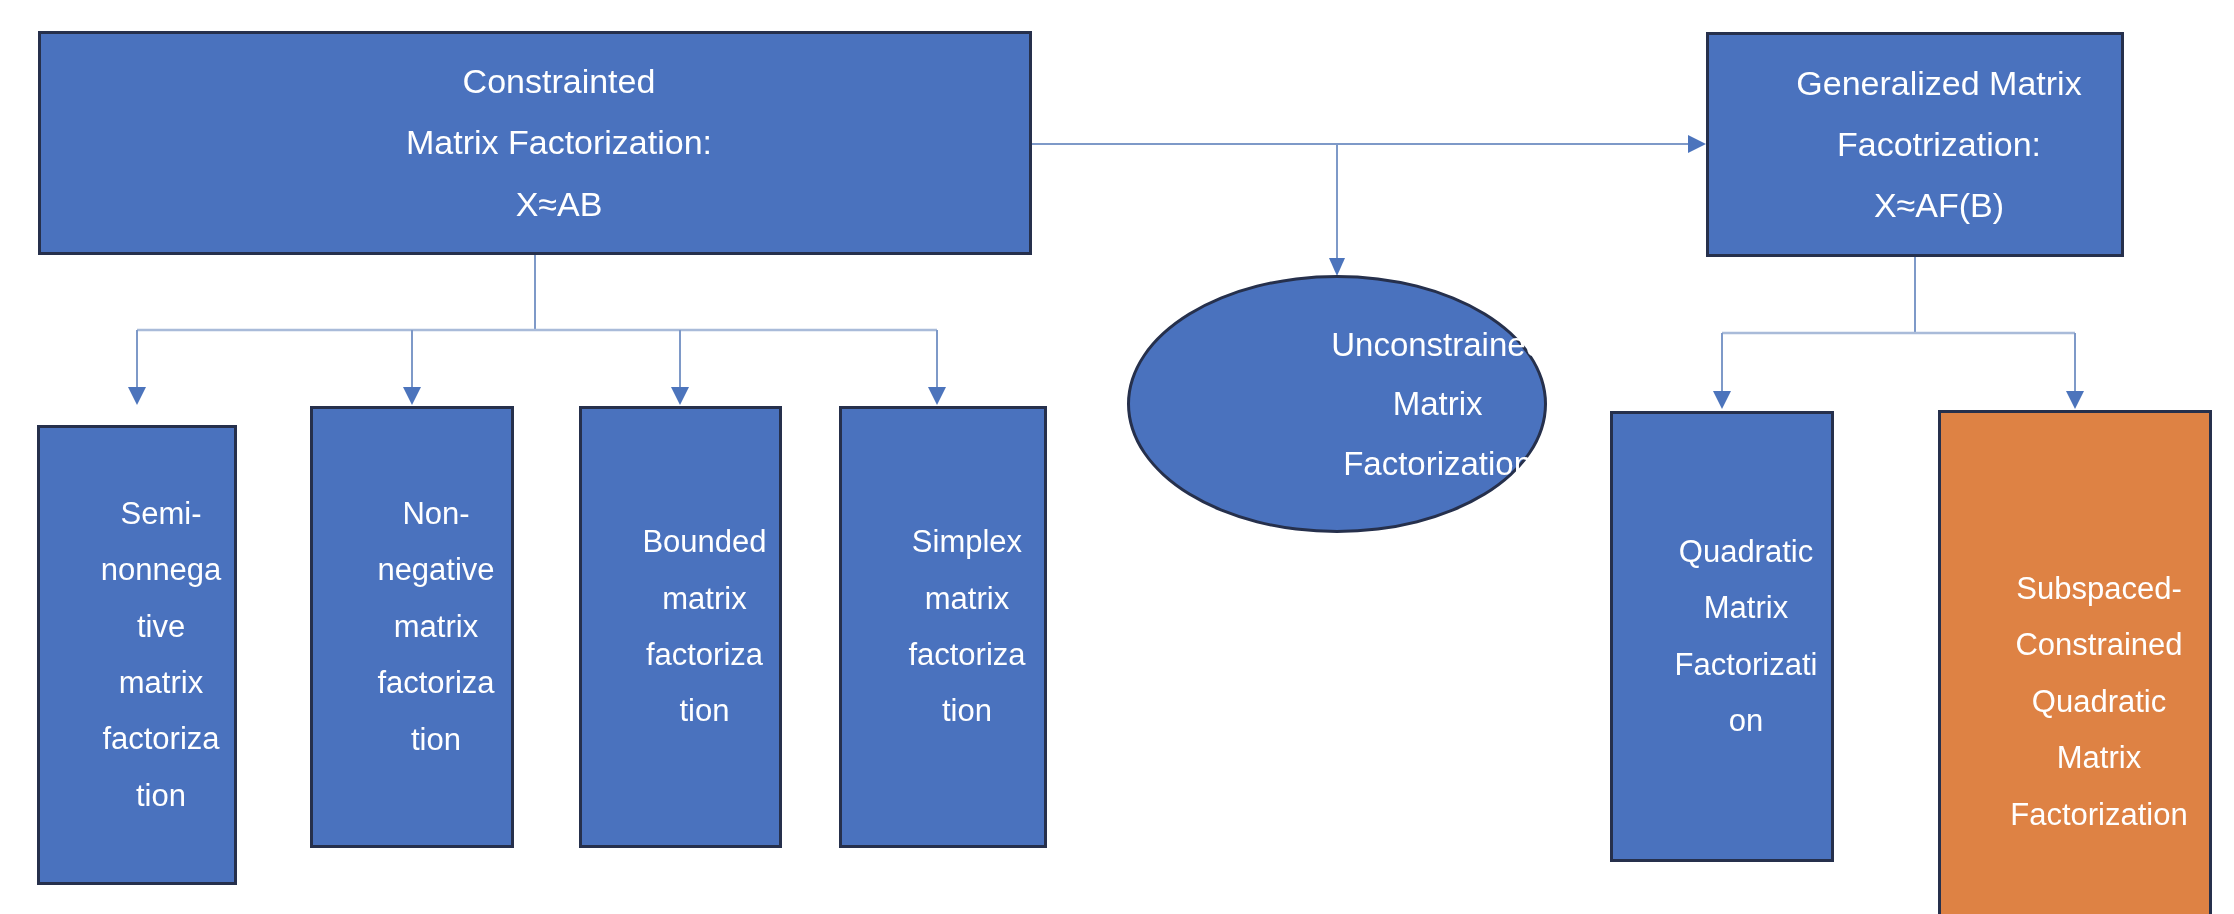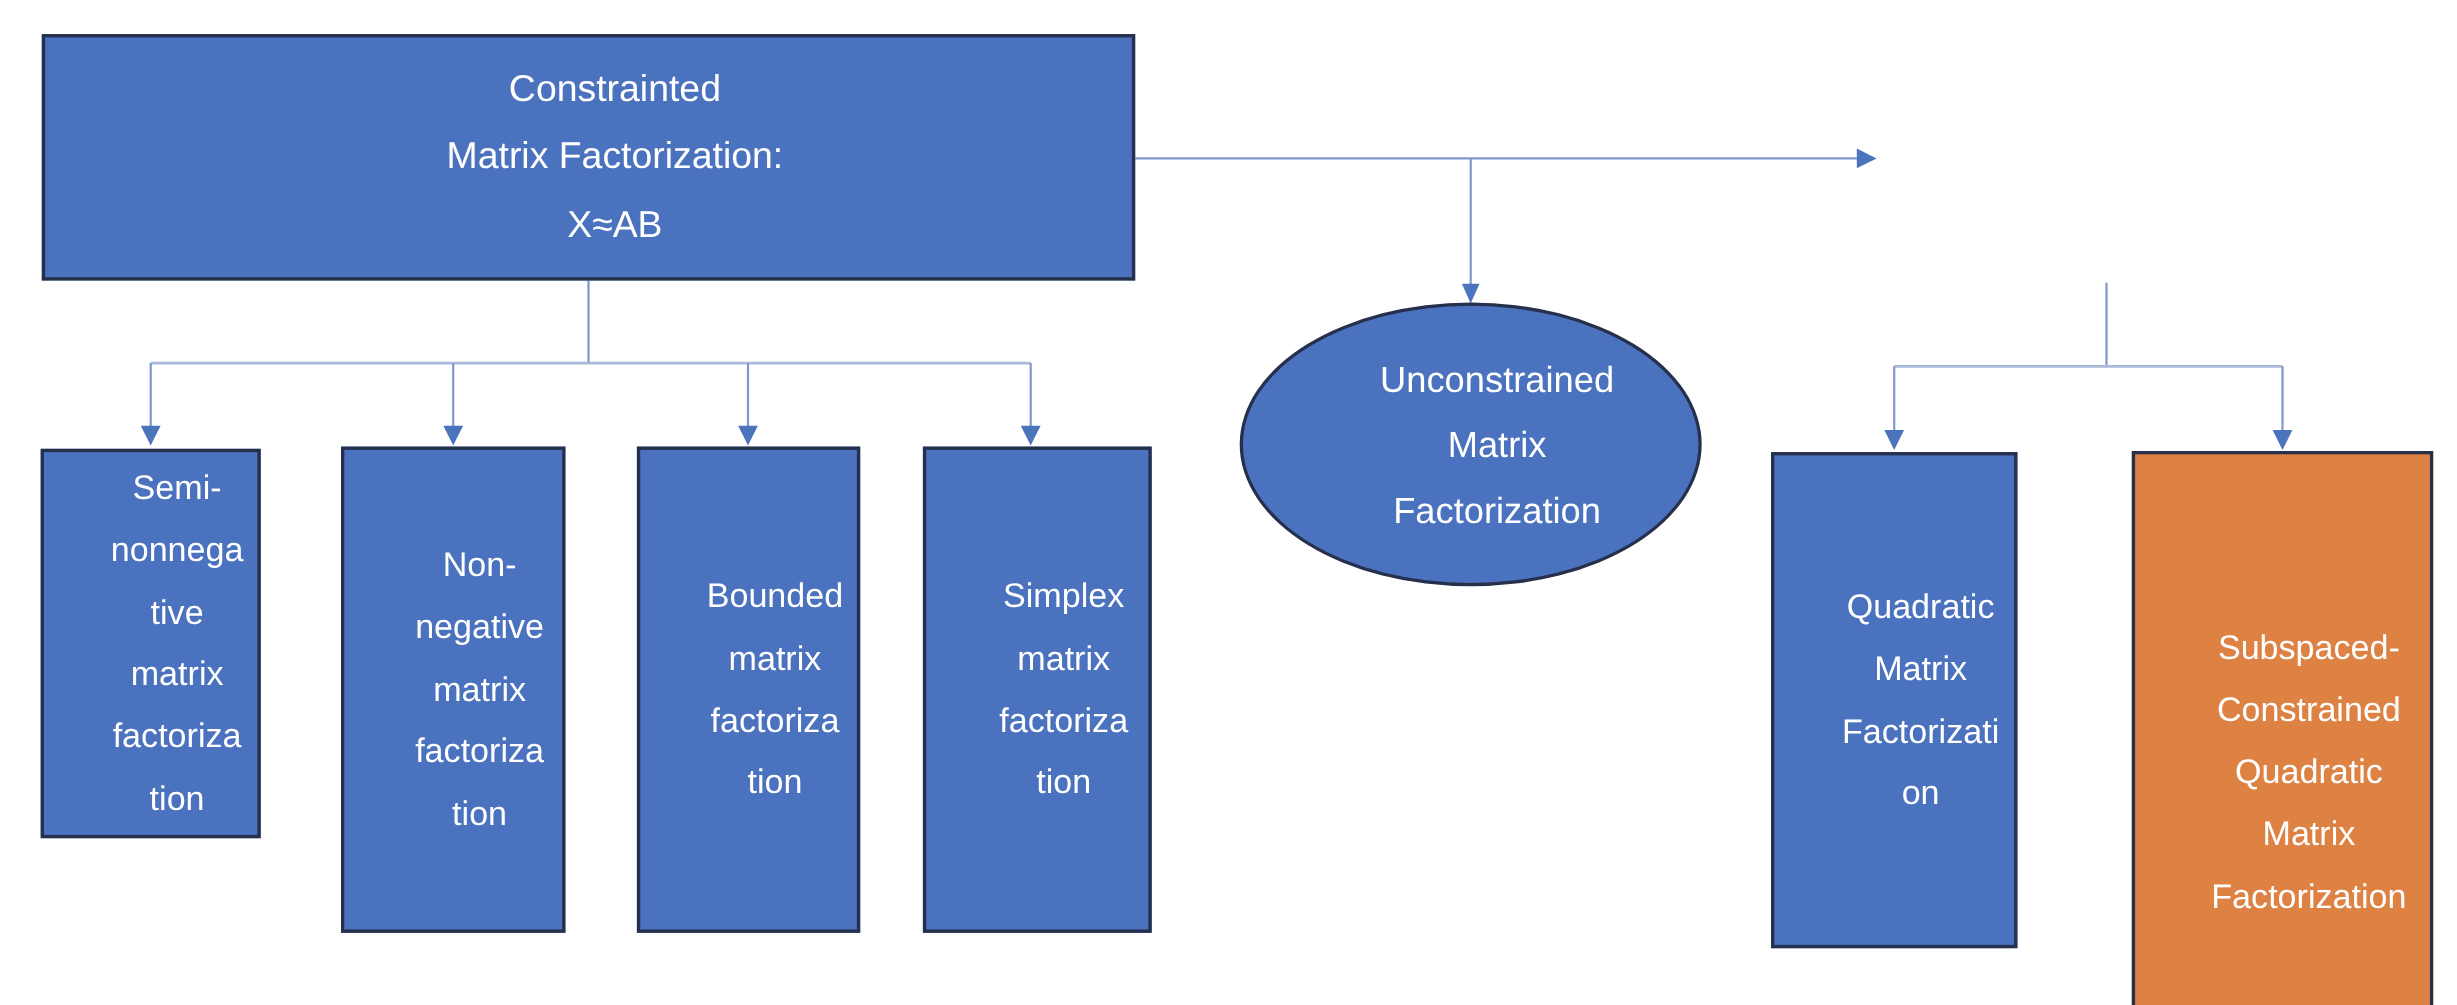--- a/index.html
+++ b/index.html
@@ -33,28 +33,28 @@
     text-align:center;
     color:var(--text);
     border:3px solid var(--node-border);
     background:var(--node-fill-blue);
     padding-left:48px;
   }
   .node .lines{white-space:nowrap;}
   .node.orange{background:var(--node-fill-orange);}
   .node.ellipse{border-radius:50%;}
   .big-text{font-size:34px;line-height:1.8;}
-  .mid-text{font-size:33px;line-height:1.8;}
+  .mid-text{font-size:33px;line-height:1.8;justify-content:flex-end;}
   .small-text{font-size:31px;line-height:1.82;}
 
   
   #node-constrained   {left:38px;  top:31px;  width:994px; height:224px;}
   #node-generalized   {left:1706px;top:32px;  width:418px; height:225px;}
   #node-unconstrained {left:1127px;top:275px; width:420px; height:258px;}
-  #node-semi          {left:37px;  top:408px; width:200px; height:354px;}
+  #node-semi          {left:37px;  top:425px; width:200px; height:460px;}
   #node-nonnegative   {left:310px; top:406px; width:204px; height:442px;align-items:center;}
   #node-bounded       {left:579px; top:406px; width:203px; height:442px;}
   #node-simplex       {left:839px; top:406px; width:208px; height:442px;}
   #node-quadratic     {left:1610px;top:411px; width:224px; height:451px;}
   #node-subspaced     {left:1938px;top:410px; width:274px; height:584px;}
 </style>
 </head>
 <body>
 
 <div class="canvas">
@@ -83,20 +83,23 @@
     <line x1="1722" y1="333" x2="1722" y2="392"></line>
     <polygon points="1722,409 1713,391 1731,391"></polygon>
     <line x1="2075" y1="333" x2="2075" y2="392"></line>
     <polygon points="2075,409 2066,391 2084,391"></polygon>
   </svg>
 
   <div class="node big-text" id="node-constrained">
     <div class="lines">Constrainted<br>Matrix Factorization:<br>X≈AB</div>
   </div>
 
+  <div class="node big-text" id="node-generalized">
+    <div class="lines">Generalized Matrix<br>Facotrization:<br>X≈AF(B)</div>
+  </div>
 
   <div class="node ellipse mid-text" id="node-unconstrained">
     <div class="lines">Unconstrained<br>Matrix<br>Factorization</div>
   </div>
 
   <div class="node small-text" id="node-semi">
     <div class="lines">Semi-<br>nonnega<br>tive<br>matrix<br>factoriza<br>tion</div>
   </div>
 
   <div class="node small-text" id="node-nonnegative">

